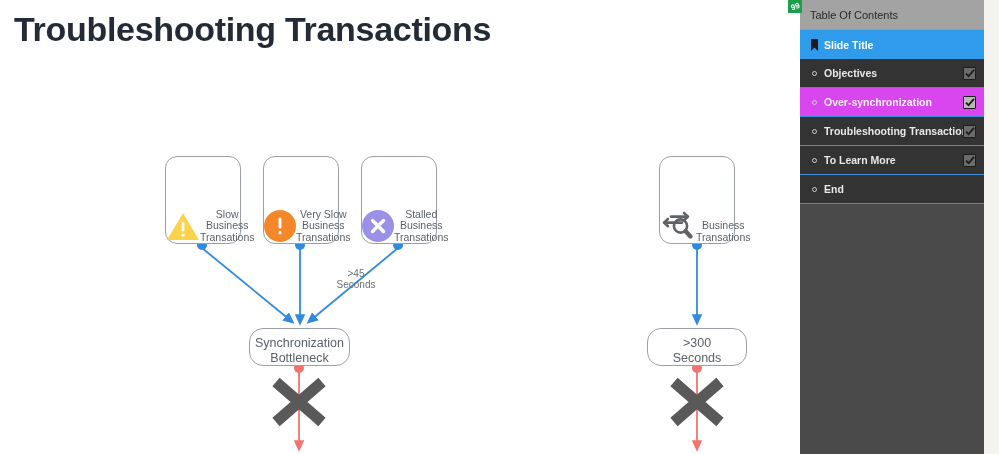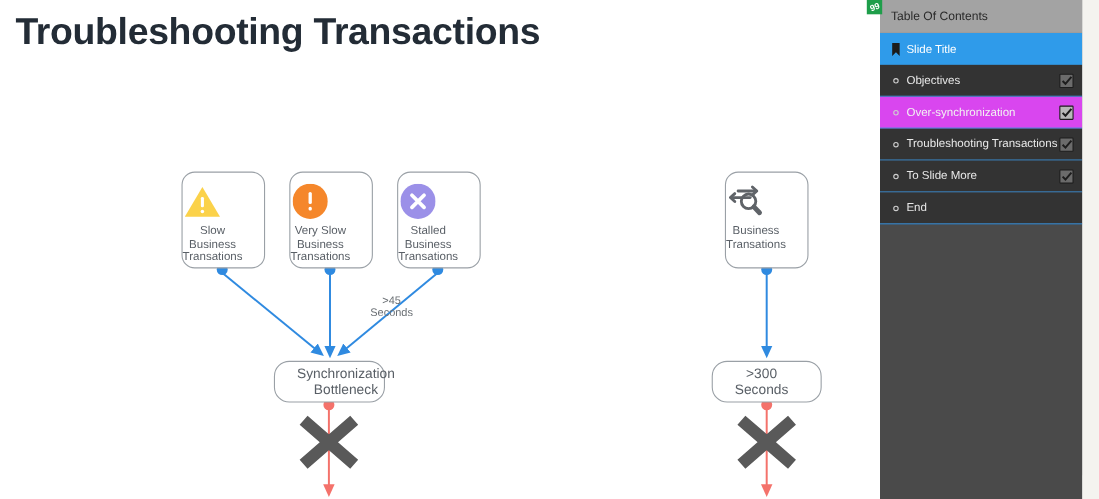--- a/index.html
+++ b/index.html
@@ -44,22 +44,21 @@
   }
 
   
   .node-box {
     position: absolute;
     box-sizing: border-box;
     border: 1.4px solid #9aa0a6;
     border-radius: 12px;
     background: #ffffff;
     display: flex;
-    flex-direction: column;
-    align-items: flex-start;
+    align-items: flex-end;
     justify-content: flex-start;
   }
   .node-box.icon-card {
     width: 76px;
     height: 88px;
     padding-top: 9px;
   }
   .node-label {
     font-size: 10.5px;
     line-height: 11.5px;
@@ -122,21 +121,21 @@
   }
   .toc-item {
     position: relative;
     height: 29px;
     box-sizing: border-box;
     display: flex;
     align-items: center;
     padding-left: 8px;
     padding-right: 8px;
     font-size: 10.5px;
-    font-weight: normal;
+    font-weight: bold;
     color: #e8e8e8;
     background: #333333;
     border-bottom: 1.5px solid #3a8fd6;
   }
   .toc-item.selected {
     background: #2f9bea;
     color: #ffffff;
     border-bottom: none;
   }
   .toc-item.hovered {
@@ -352,21 +351,21 @@
       <svg width="10" height="9" viewBox="0 0 10 9">
           <path d="M1 4.6 L3.6 7.2 L9 0.9" stroke="#1d1d1d" stroke-width="1.8" fill="none"></path>
         </svg>
     </span>
   </div>
 
   <div class="toc-item">
     <span class="toc-bullet">
         <span class="bullet-ring"></span>
       </span>
-    <span class="toc-label">To Slide More</span>
+    <span class="toc-label">To Learn More</span>
     <span class="toc-check">
       <svg width="10" height="9" viewBox="0 0 10 9">
           <path d="M1 4.6 L3.6 7.2 L9 0.9" stroke="#1d1d1d" stroke-width="1.8" fill="none"></path>
         </svg>
     </span>
   </div>
 
   <div class="toc-item">
     <span class="toc-bullet">
         <span class="bullet-ring"></span>

